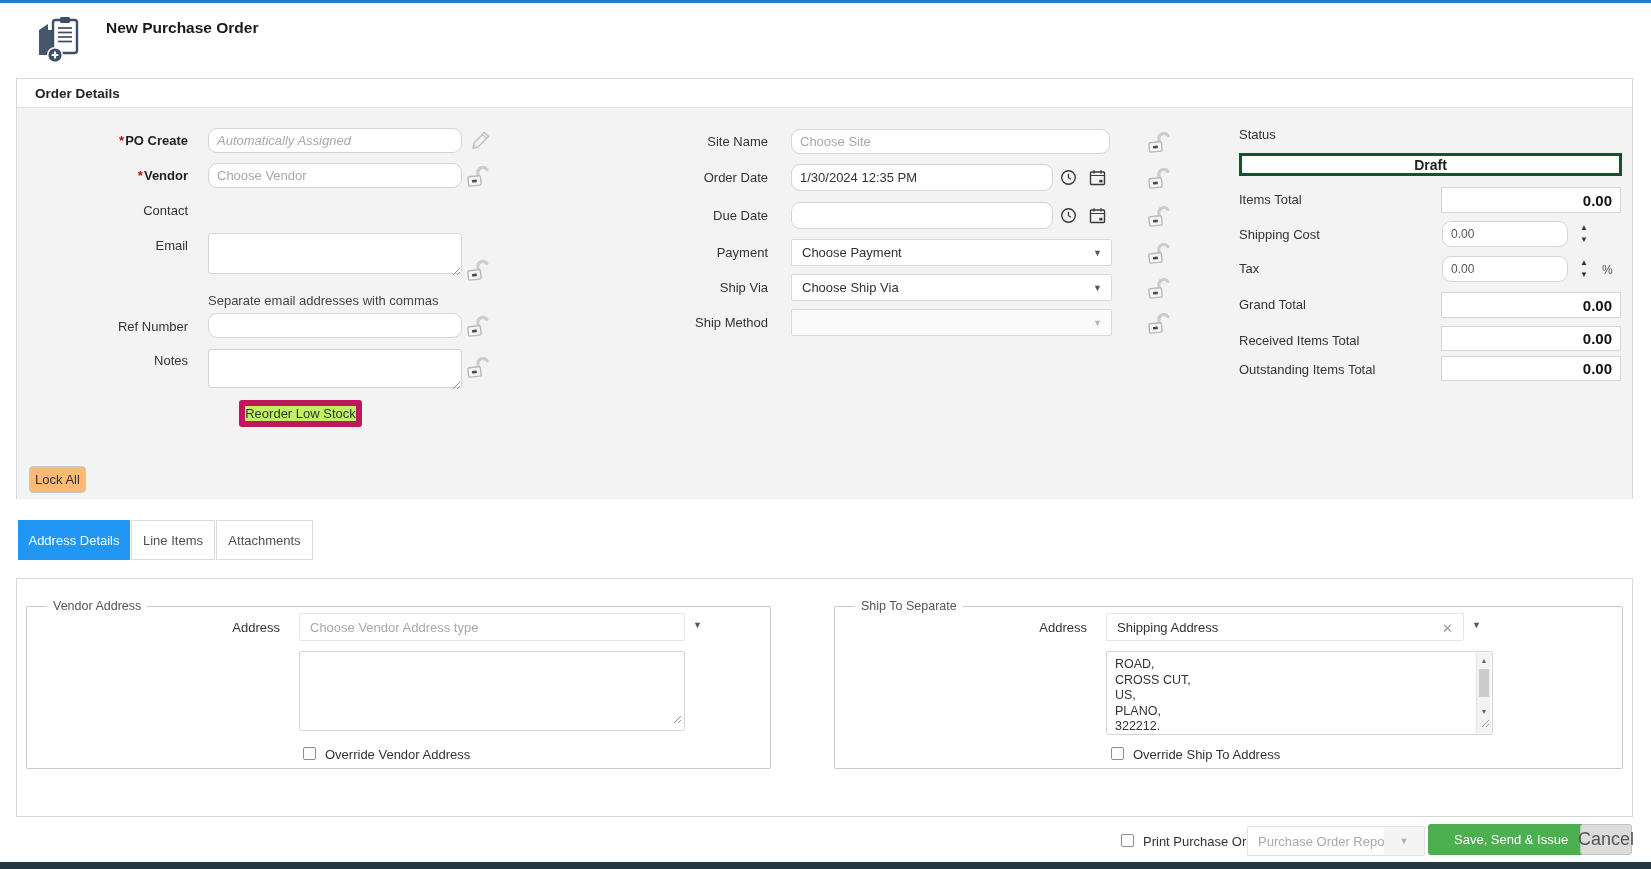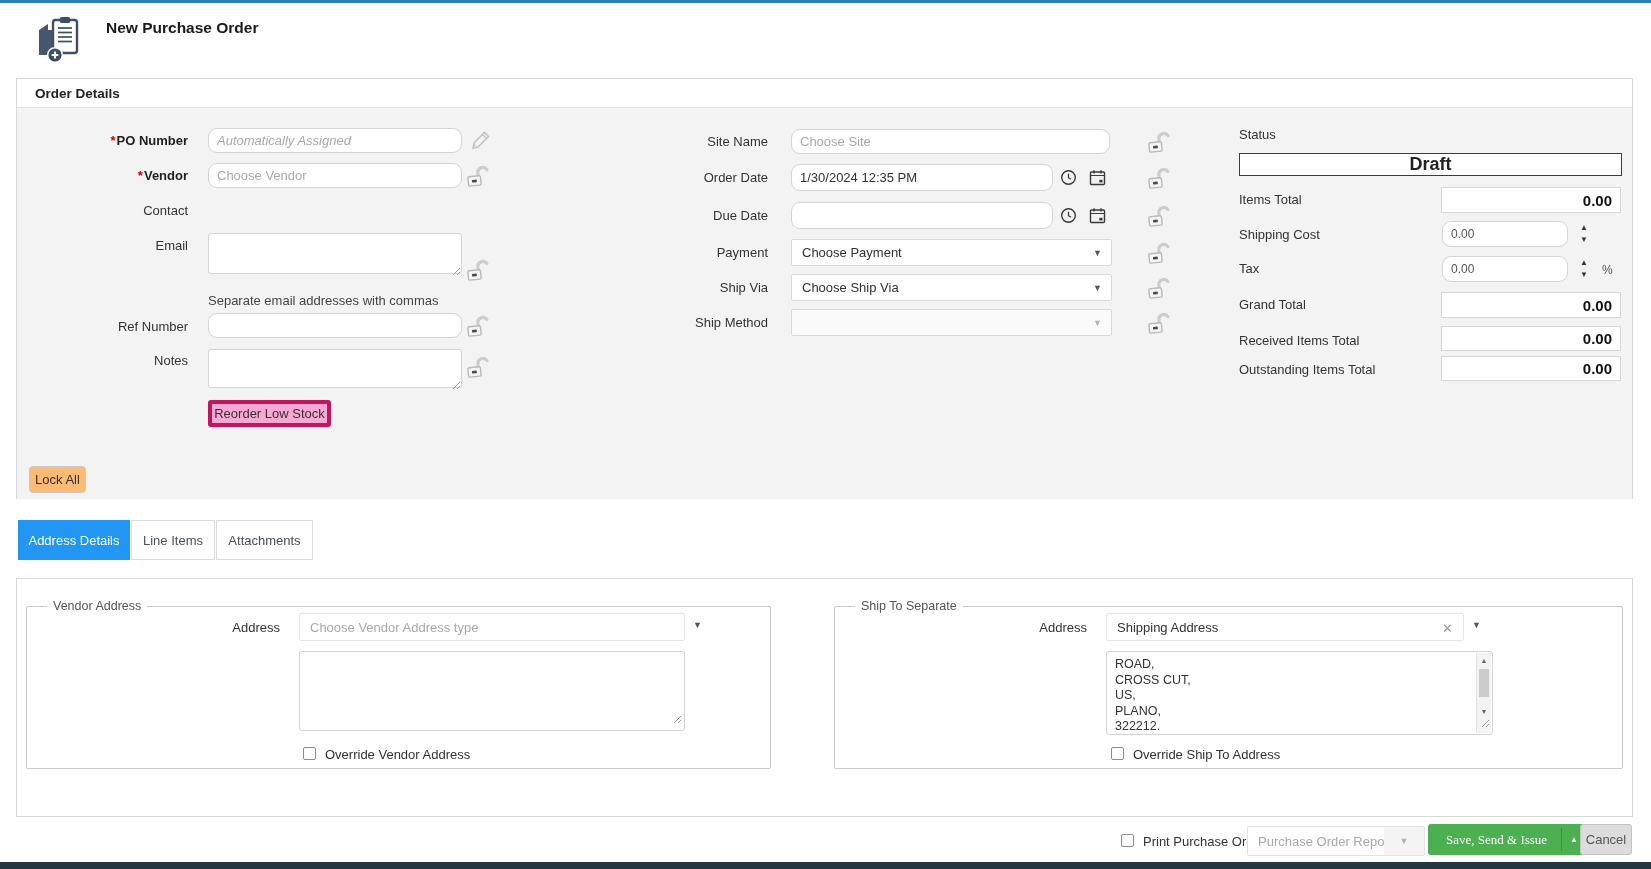--- a/index.html
+++ b/index.html
@@ -36,30 +36,30 @@
   .selectbox { position:absolute; background:#fff; border:1px solid #d9d9d9; border-radius:2px;
                display:flex; align-items:center; padding:0 10px; font-size:13px; color:#333; cursor:pointer; }
   .caret { position:absolute; right:9px; top:50%; transform:translateY(-50%); font-size:9px; color:#555; }
   .caret.dis { color:#b5b5b5; }
   .ph { color:#a9a9a9; }
   .selectbox.disabled { background:#fafafa; }
 
   .lock { position:absolute; cursor:pointer; }
   .iconbtn { position:absolute; cursor:pointer; background:none; border:none; padding:0; line-height:0; }
 
-  .statusbox { position:absolute; border:1px solid #14532d; background:#fff; display:flex;
-               align-items:center; justify-content:center; font-size:18px; font-weight:bold; color:#222; }
+  .statusbox { position:absolute; border:3px solid #14532d; background:#fff; display:flex;
+               align-items:center; justify-content:center; font-size:14px; font-weight:bold; color:#222; }
   .valuebox { position:absolute; background:#fff; border:1px solid #d6d6d6; font-size:15px; font-weight:bold;
               color:#111; display:flex; align-items:center; justify-content:flex-end; padding:0 8px; }
   .spin { position:absolute; width:14px; display:flex; flex-direction:column; align-items:center; gap:4px; }
   .spin span { font-size:8px; line-height:8px; color:#333; cursor:pointer; }
   .unit { position:absolute; font-size:12px; color:#555; }
 
-  .btn-outline-blue { position:absolute; background:#f9a8d4; border:4px solid #be185d; border-radius:3px;
-        font-size:13px; color:#333; display:flex; align-items:center; justify-content:center; cursor:pointer; font-family:inherit; }
+  .btn-outline-blue { position:absolute; background:#bef264; border:6px solid #be185d; border-radius:3px;
+        font-size:13px; color:#333; display:flex; align-items:center; justify-content:center; cursor:pointer; font-family:inherit;margin-left:31px; }
   .btn-outline-gray { position:absolute; background:#fdba74; border:1px solid #c9c9c9; border-radius:4px;
         font-size:13px; color:#333; display:flex; align-items:center; justify-content:center; cursor:pointer; font-family:inherit; }
 
   .tab { position:absolute; top:520px; height:40px; display:flex; align-items:center; justify-content:center;
          font-size:13px; background:#fff; border:1px solid #dcdcdc; color:#495057; cursor:pointer; }
   .tab.active { background:#2196f3; border-color:#2196f3; color:#fff; }
 
   .fs { position:absolute; border:1px solid #c9c9c9; border-radius:2px; background:transparent; }
   .fs-legend { position:absolute; top:-8px; left:20px; background:#fff; padding:0 6px; font-size:12.5px; color:#555; white-space:nowrap; }
 
@@ -69,25 +69,25 @@
   .sb { position:absolute; top:1px; right:1px; bottom:1px; width:15px; background:#f3f3f3; border-left:1px solid #e2e2e2; }
   .sb .sb-up, .sb .sb-down { position:absolute; left:0; width:14px; height:13px; font-size:7px; color:#666;
         display:flex; align-items:center; justify-content:center; cursor:pointer; }
   .sb .sb-up { top:1px; }
   .sb .sb-down { top:52px; }
   .sb .sb-thumb { position:absolute; left:2px; right:2px; top:16px; height:28px; background:#cbcbcb; cursor:pointer; }
 
   .clear-x { position:absolute; font-size:13px; color:#9a9a9a; cursor:pointer; line-height:13px; }
 
   .btn-green { position:absolute; background:#4caf50; border:none; border-radius:3px; color:#fff;
-               font-size:13px; display:flex; align-items:stretch; cursor:pointer; padding:4px; overflow:hidden; font-family:Liberation Serif, serif; }
+               font-size:13px; display:flex; align-items:stretch; cursor:pointer; padding:12px; overflow:hidden; font-family:Liberation Sans, sans-serif; }
   .btn-green .main { display:flex; align-items:center; padding:0 14px; }
   .btn-green .split { display:flex; align-items:center; padding:0 8px; border-left:1px solid #3d9140; font-size:8px; }
   .btn-gray { position:absolute; background:#dcdcdc; border:1px solid #c3c3c3; border-radius:3px; color:#555;
-              font-size:13px; display:flex; align-items:center; justify-content:center; cursor:pointer; font-family:inherit; }
+              font-size:18px; display:flex; align-items:center; justify-content:center; cursor:pointer; font-family:inherit; }
   .helper { position:absolute; font-size:13px; color:#444; white-space:nowrap; }
 </style>
 </head>
 <body>
 
 <div class="page">
   <div class="topline"></div>
 
   <span class="abs" style="left:32px; top:14px;">
     <svg width="58" height="50" viewBox="0 0 58 50">
@@ -101,21 +101,21 @@
       <circle cx="23" cy="41" r="7.3" fill="#3d4f66" stroke="#ffffff" stroke-width="1.4"></circle>
       <path d="M23 37.6 V44.4 M19.6 41 H26.4" stroke="#ffffff" stroke-width="2.2"></path>
     </svg>
   </span>
   <div class="pg-title">New Purchase Order</div>
 
   <section class="panel" style="left:16px; top:78px; width:1617px; height:421px;">
     <div class="panel-hd">Order Details</div>
     <div class="panel-bd bd-gray" style="height:391px;">
 
-      <div class="lbl b" style="left:0; top:26px; width:171px;"><span class="req">*</span><span>PO Number</span></div>
+      <div class="lbl b" style="left:0; top:26px; width:171px;"><span class="req">*</span><span>PO Create</span></div>
       <input class="inp italic-ph" style="left: 191px; top: 20px; width: 254px; height: 25px;" placeholder="Automatically Assigned">
       <span class="iconbtn" style="left:453px; top:21px;">
         <svg width="22" height="22" viewBox="0 0 22 22">
             <path d="M14.5 3.5 l4 4 L8 18 l-5 1.2 L4.2 14 Z" fill="none" stroke="#c4c4c4" stroke-width="1.6"></path>
             <path d="M12.6 5.4 l4 4" stroke="#c4c4c4" stroke-width="1.4"></path>
             <path d="M4.5 17.5 l1.2-1.2" stroke="#c4c4c4" stroke-width="1.2"></path>
           </svg>
       </span>
 
       <div class="lbl b" style="left:0; top:61px; width:171px;"><span class="req">*</span><span>Vendor</span></div>

